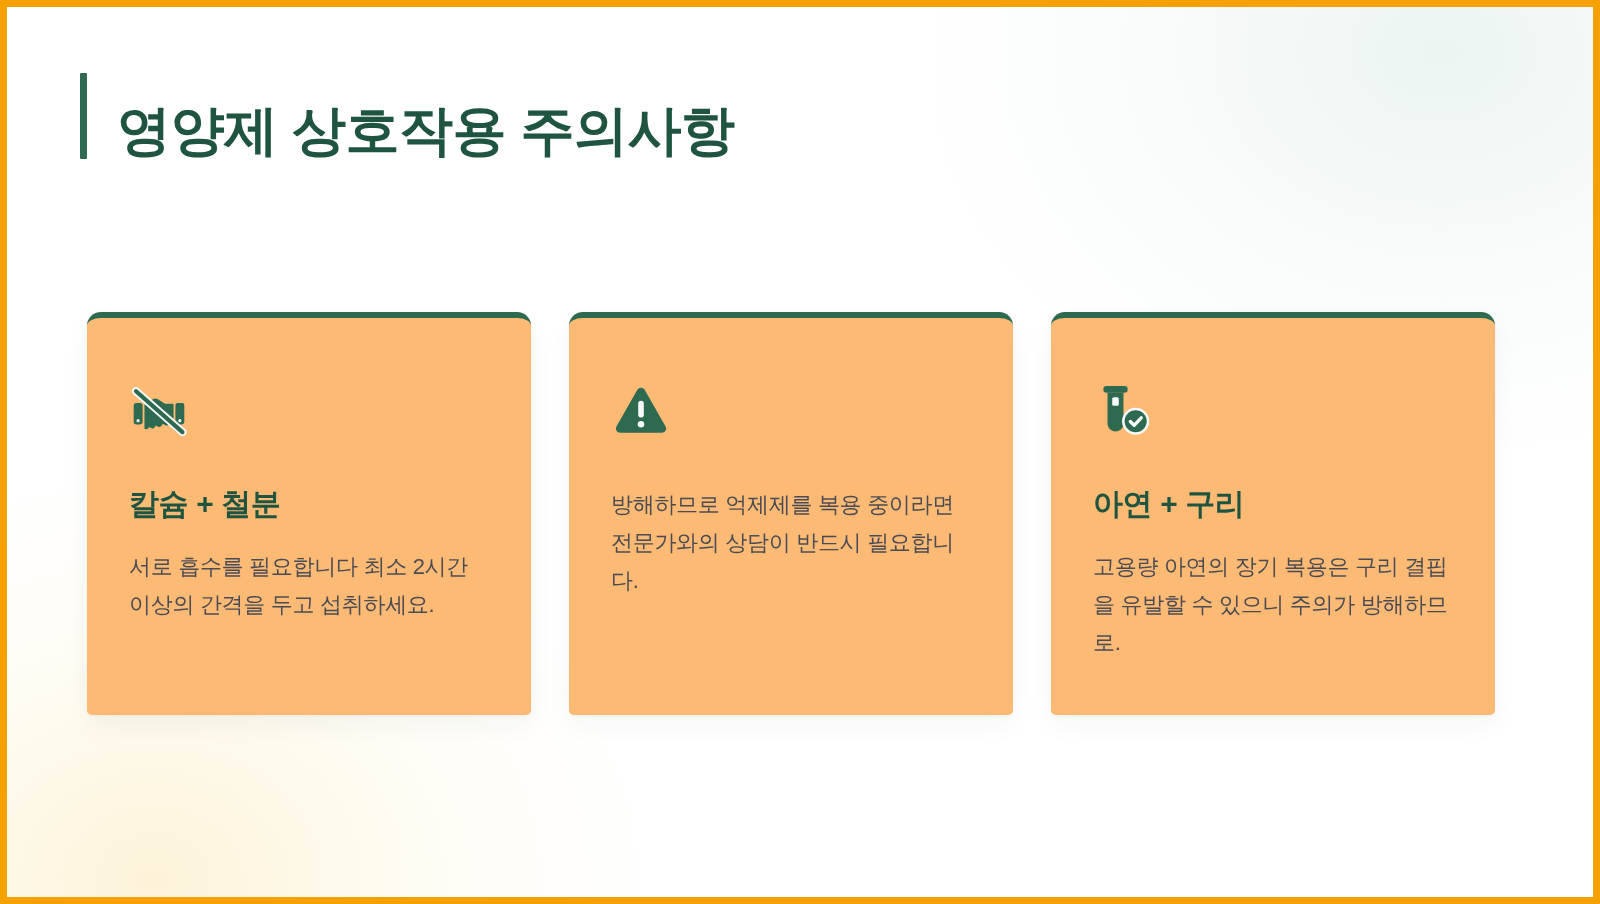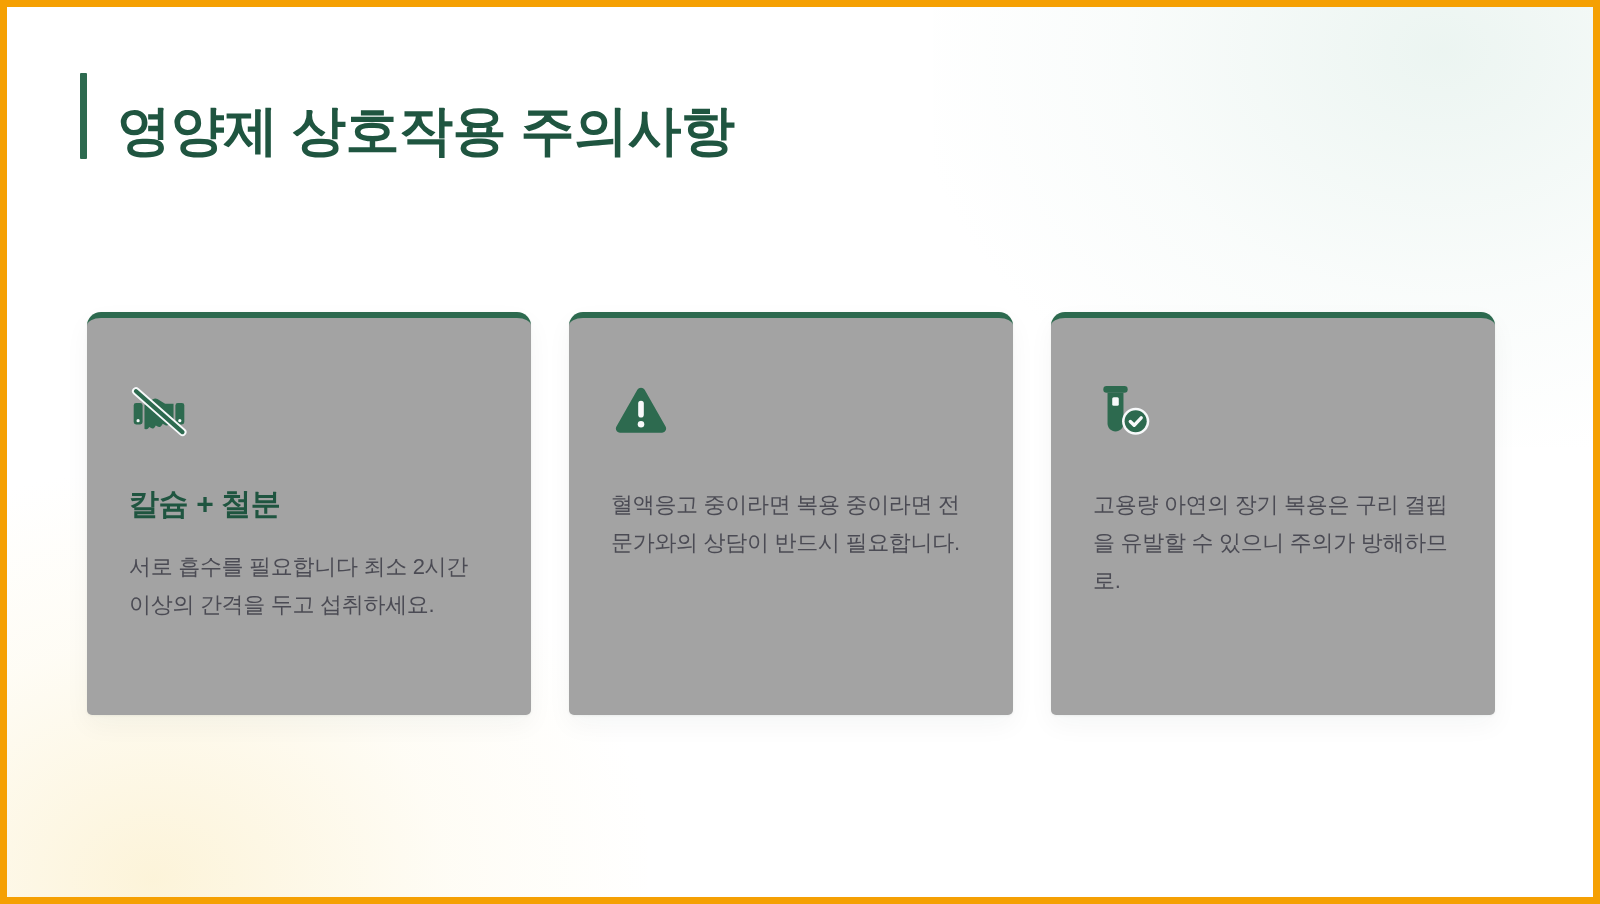--- a/index.html
+++ b/index.html
@@ -84,21 +84,21 @@
     top: 305px;
     width: 1408px;
     display: flex;
     gap: 38px;
   }
 
   .info-card {
     position: relative;
     flex: 1 1 0;
     height: 403px;
-    background: #a3a3a3;
+    background: #fdba74;
     border-radius: 14px 14px 5px 5px;
     border-top: 6px solid #2d6a4f;
     box-shadow: 0 1px 3px rgba(26,48,40,0.055), 0 10px 26px rgba(26,48,40,0.045);
     padding: 62px 42px 0 42px;
     overflow: hidden;
   }
 
   .card-icon {
     width: 60px;
     height: 60px;
@@ -160,32 +160,33 @@
       </div>
 
       <div class="info-card">
         <span class="card-icon">
           <svg viewBox="0 0 64 64" fill="none" xmlns="http://www.w3.org/2000/svg">
             <path d="M28.1 10.4 C29.8 7.4 34.2 7.4 35.9 10.4 L58.2 49.6 C59.9 52.5 57.8 56.2 54.3 56.2 L9.7 56.2 C6.2 56.2 4.1 52.5 5.8 49.6 Z" fill="currentColor"></path>
             <rect x="29" y="22" width="6" height="18" rx="3" fill="#f7f9fa"></rect>
             <circle cx="32" cy="47.2" r="3.5" fill="#f7f9fa"></circle>
           </svg>
         </span>
-        <div class="card-desc">혈액응고 중이라면 복용 중이라면 전문가와의 상담이 반드시 필요합니다.</div>
+        <div class="card-desc">방해하므로 억제제를 복용 중이라면 전문가와의 상담이 반드시 필요합니다.</div>
       </div>
 
       <div class="info-card">
         <span class="card-icon">
           <svg viewBox="0 0 64 64" fill="none" xmlns="http://www.w3.org/2000/svg">
             <rect x="11" y="6.5" width="26" height="7" rx="3.5" fill="currentColor"></rect>
             <path d="M15.5 13.5 L32.5 13.5 L32.5 46.5 C32.5 51.2 28.7 55 24 55 C19.3 55 15.5 51.2 15.5 46.5 Z" fill="currentColor"></path>
             <rect x="20.5" y="18.5" width="7" height="9" rx="1.6" fill="#f7f9fa"></rect>
             <circle cx="45.5" cy="44" r="14.5" fill="#f7f9fa"></circle>
             <circle cx="45.5" cy="44" r="11.8" fill="currentColor"></circle>
             <path d="M39.8 44.2 L43.9 48.3 L51.4 40.3" stroke="#f7f9fa" stroke-width="3.6" stroke-linecap="round" stroke-linejoin="round" fill="none"></path>
           </svg>
         </span>
+        <div class="card-title">아연 + 구리</div>
         <div class="card-desc">고용량 아연의 장기 복용은 구리 결핍을 유발할 수 있으니 주의가 방해하므로.</div>
       </div>
 
     </div>
   </div>
 </div>
 
 </body></html>

